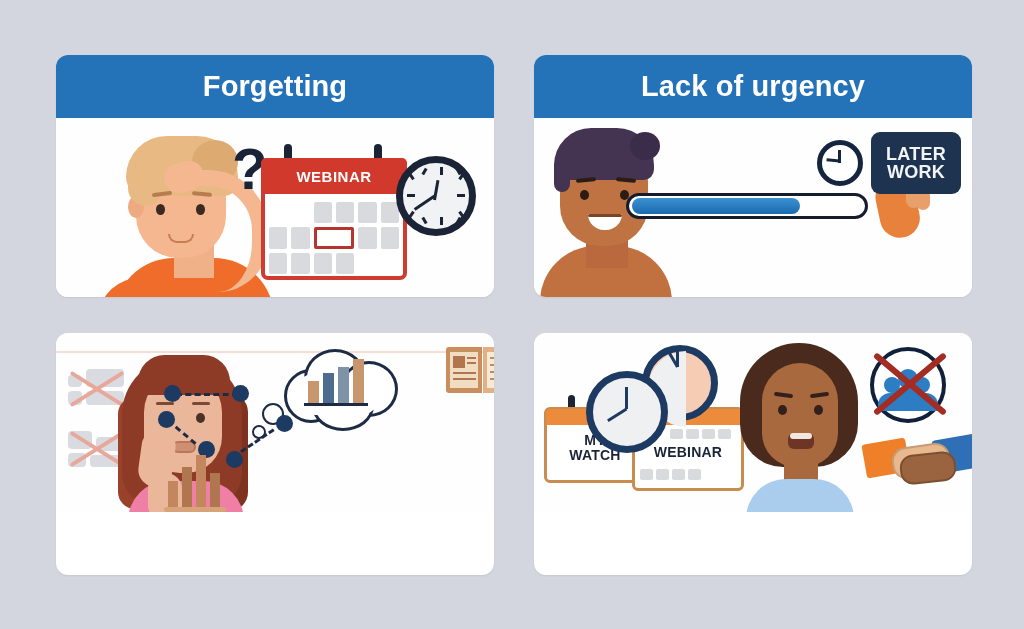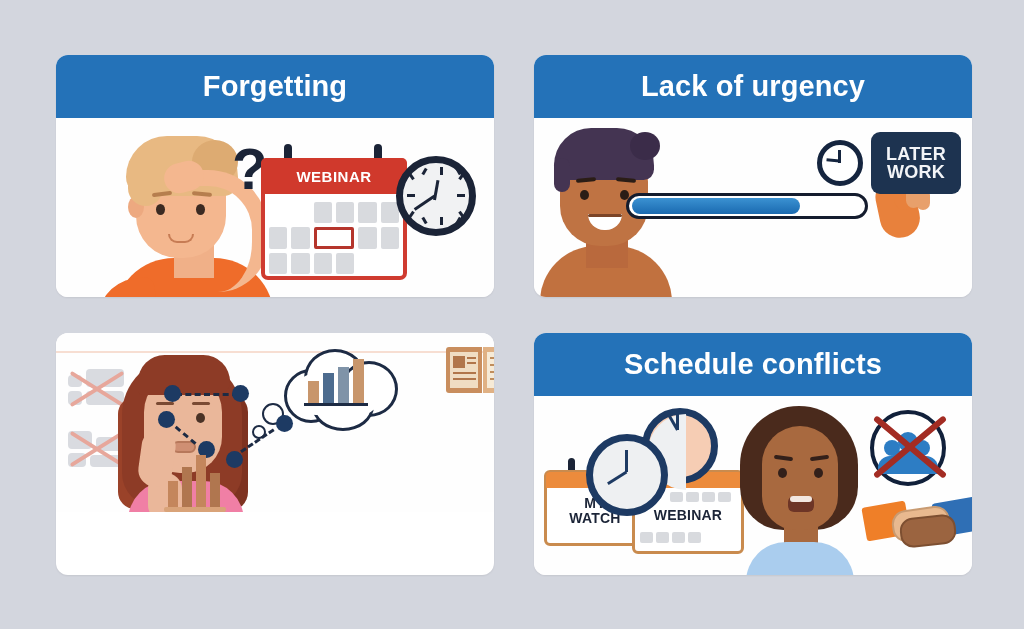--- a/index.html
+++ b/index.html
@@ -420,23 +420,20 @@
         <div style="position:absolute;left:7px;top:31px;width:23px;height:2px;background:#b1764b;"></div>
         <div style="position:absolute;left:44px;top:10px;width:22px;height:2px;background:#c08d5c;"></div>
         <div style="position:absolute;left:44px;top:17px;width:22px;height:2px;background:#c08d5c;"></div>
         <div style="position:absolute;left:44px;top:24px;width:22px;height:2px;background:#c08d5c;"></div>
         <div style="position:absolute;left:44px;top:31px;width:16px;height:2px;background:#c08d5c;"></div>
       </div>
     </div>
   </div>
 
   <div class="card c4">
-    <div class="card-header">
-      <div class="card-title">Schedule conflicts</div>
-    </div>
     <div class="card-body">
 
       <div class="art ring" style="left:34px;top:62px;"></div>
       <div class="art cal" style="left:10px;top:74px;width:102px;height:76px;"></div>
       <div class="art caltop" style="left:12px;top:76px;width:98px;height:16px;"></div>
       <div class="callabel" style="left:10px;top:100px;width:102px;">
         <div>MY</div>
         <div>WATCH</div>
       </div>
 

